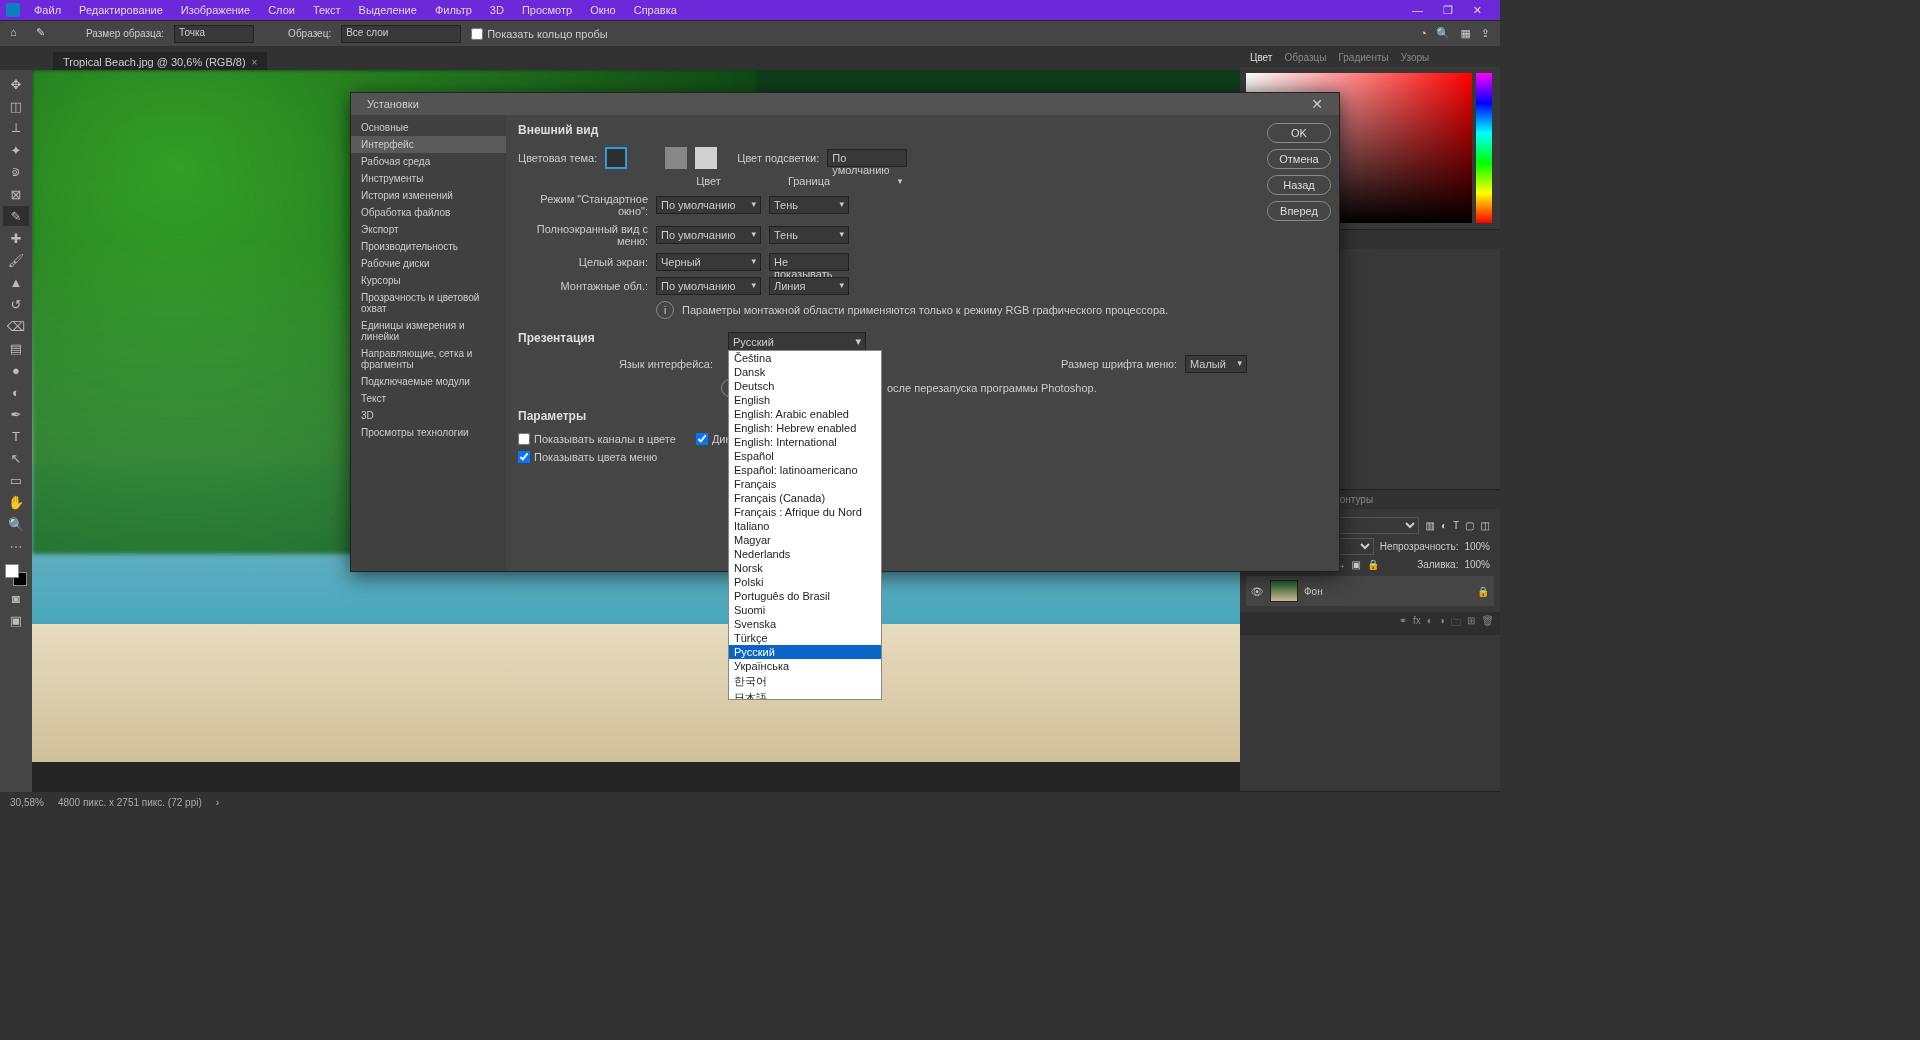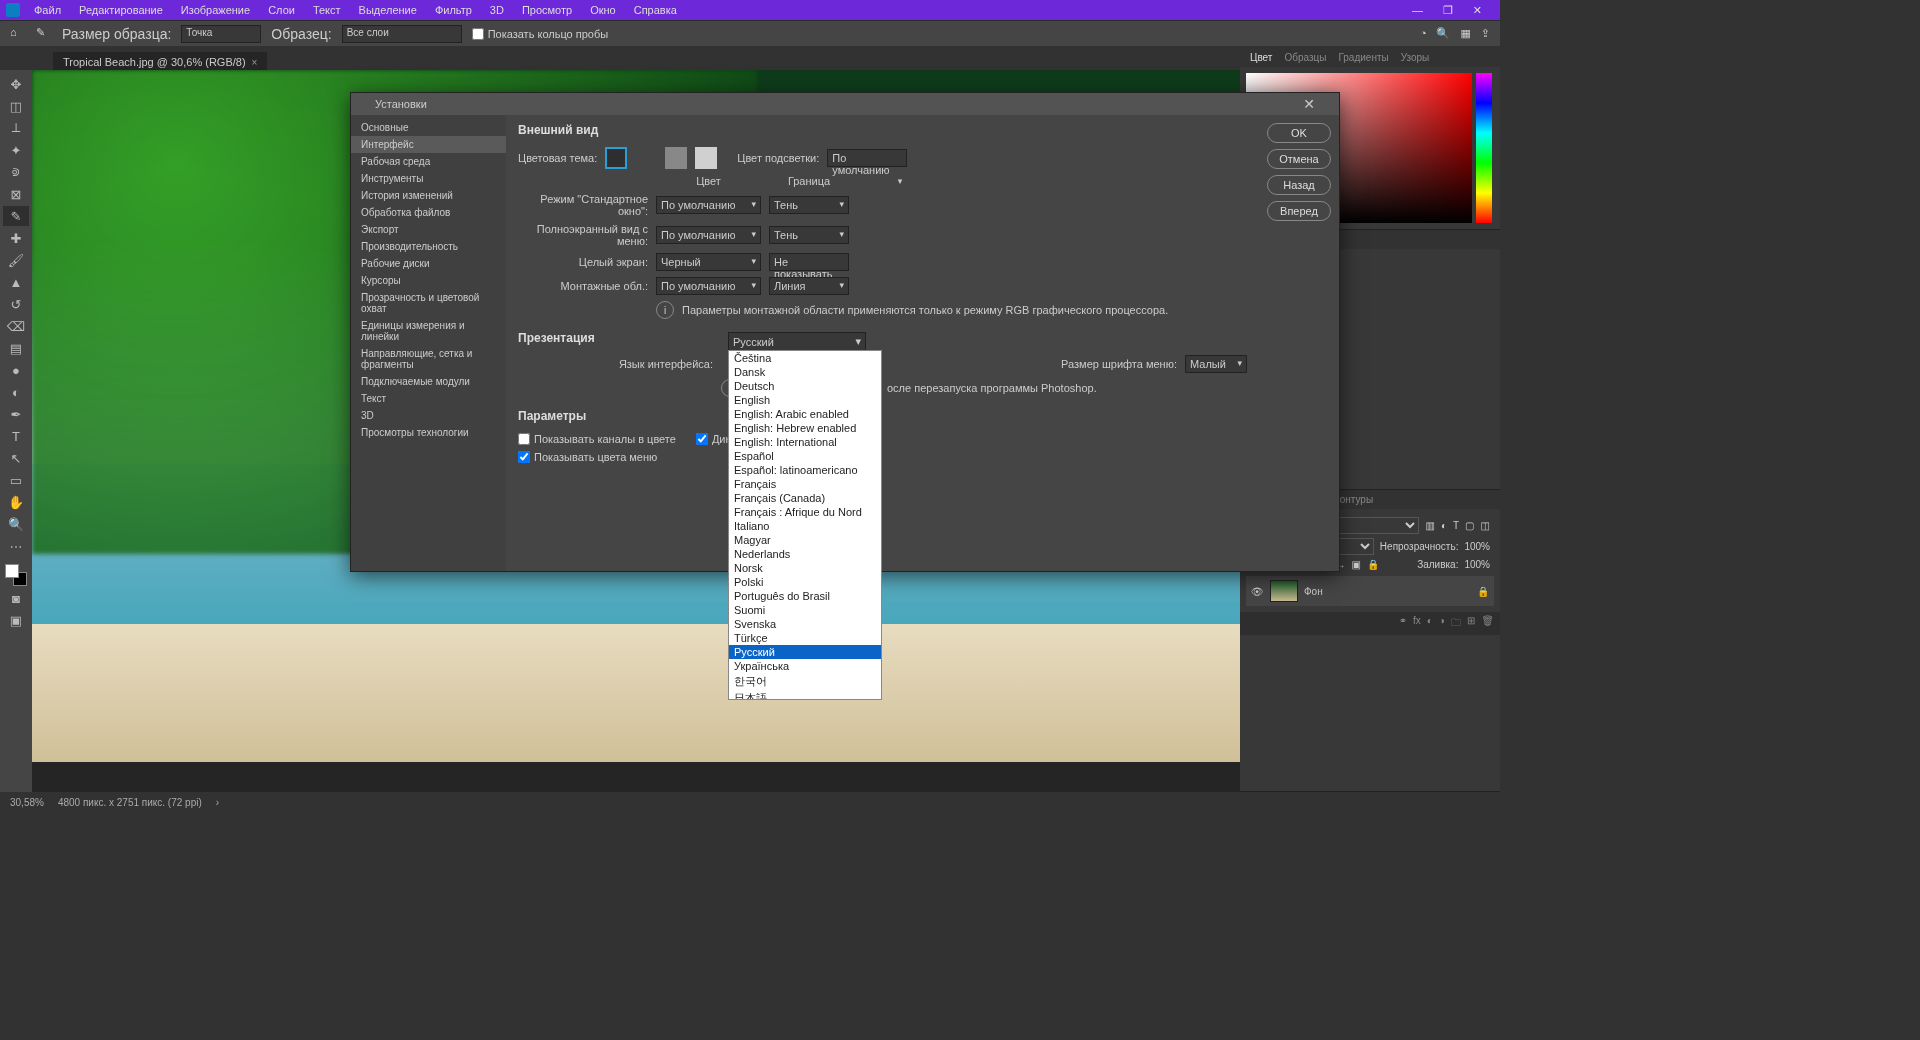--- a/index.html
+++ b/index.html
@@ -6,21 +6,21 @@
 body { background: #323232; color: #ccc; font-size: 11px; overflow: hidden; width: 1500px; height: 812px; position: relative; }
 
 .menubar { height: 20px; background: #6d28d9; display: flex; align-items: center; padding: 0 6px; gap: 2px; }
 .menubar .logo { width: 14px; height: 14px; background: #0b7fbf; border-radius: 2px; margin-right: 4px; }
 .menubar span { padding: 2px 8px; cursor: pointer; font-size: 11px; color: #ddd; }
 .menubar .wincontrols { margin-left: auto; display: flex; gap: 12px; padding-right: 8px; }
 .menubar .wincontrols span { padding: 2px 4px; }
 
 .optionsbar { height: 26px; background: #454545; display: flex; align-items: center; padding: 0 10px; gap: 10px; border-top: 1px solid #2a2a2a; }
 .optionsbar .iconbtn { width: 16px; height: 16px; display: inline-block; }
-.optionsbar .label { font-size: 14px; color: #ccc; }
+.optionsbar .label { font-size: 10px; color: #ccc; margin-left: 24px; }
 .optionsbar select, .optionsbar .combo { background: #383838; border: 1px solid #222; color: #ccc; font-size: 10px; padding: 1px 4px; height: 18px; }
 .optionsbar .right { margin-left: auto; display: flex; gap: 10px; }
 
 .tabbar { height: 32px; background: #323232; display: flex; align-items: center; padding-left: 36px; margin-left: 17px; }
 .tabbar .tab { background: #252525; padding: 4px 10px; font-size: 11px; color: #ccc; display: flex; align-items: center; gap: 6px; }
 .tabbar .tab .close { font-size: 10px; color: #999; }
 
 .workarea { position: absolute; top: 70px; left: 32px; right: 260px; bottom: 20px; background: #252525; }
 .canvas { position: absolute; top: 0; left: 0; right: 0; height: 692px; background: linear-gradient(to bottom, #0e3a1a 0%, #1a5a28 25%, #8fbfb8 55%, #d4c9a8 80%, #c8b890 100%); overflow: hidden; }
 .canvas .leaves { position: absolute; top: 0; left: 0; width: 60%; height: 70%; background: radial-gradient(circle at 20% 20%, rgba(60,180,40,0.8), rgba(10,60,20,0.9)); filter: blur(2px); }
@@ -47,21 +47,21 @@
 .layerrow { display: flex; align-items: center; gap: 6px; padding: 4px; background: #454545; margin-top: 4px; }
 .layerrow .thumb { width: 28px; height: 22px; background: linear-gradient(to bottom, #1a5a28, #c8b890); border: 1px solid #222; }
 .layerrow .eye { width: 14px; text-align: center; }
 .panelfoot { display: flex; justify-content: flex-end; gap: 6px; padding: 3px 6px; background: #2e2e2e; font-size: 10px; color: #888; }
 .paneliconrow { display: flex; gap: 8px; padding: 4px 8px; color: #aaa; font-size: 12px; }
 
 .statusbar { position: absolute; bottom: 0; left: 0; right: 0; height: 20px; background: #323232; display: flex; align-items: center; padding: 0 10px; gap: 14px; font-size: 10px; color: #aaa; }
 
 
 .dialog { position: absolute; top: 92px; left: 350px; width: 990px; height: 480px; background: #454545; border: 1px solid #222; box-shadow: 0 4px 20px rgba(0,0,0,0.6); display: flex; flex-direction: column; }
-.dialog .titlebar { height: 22px; display: flex; align-items: center; padding: 0 24px; background: #535353; }
+.dialog .titlebar { height: 22px; display: flex; align-items: center; padding: 0 16px; background: #535353; }
 .dialog .titlebar .close { margin-left: auto; font-size: 14px; cursor: pointer; }
 .dialog .content { flex: 1; display: flex; }
 .dialog .sidebar { width: 155px; background: #404040; padding: 4px 0; overflow: hidden; }
 .dialog .sidebar .cat { padding: 3px 10px; font-size: 10px; color: #ccc; cursor: pointer; }
 .dialog .sidebar .cat.active { background: #5a5a5a; }
 .dialog .main { flex: 1; padding: 8px 12px; overflow: hidden; }
 .dialog .buttons { width: 80px; padding: 8px; display: flex; flex-direction: column; gap: 6px; }
 .dialog .buttons button { background: #454545; border: 1px solid #888; border-radius: 12px; color: #ddd; padding: 3px 8px; cursor: pointer; font-size: 11px; }
 
 .section-title { font-size: 12px; color: #ddd; margin-bottom: 10px; font-weight: bold; }

